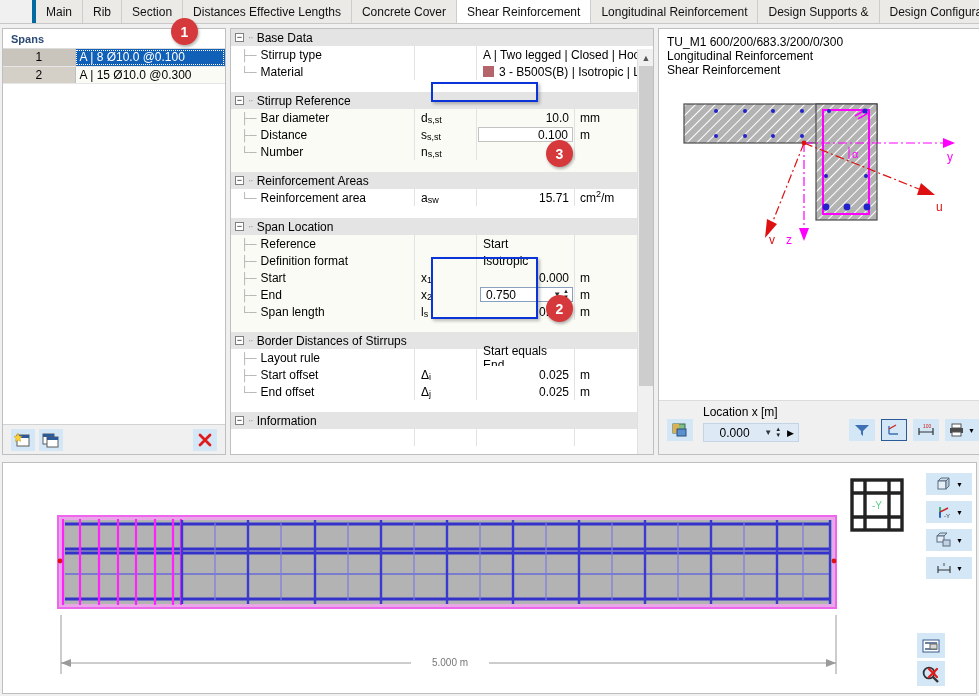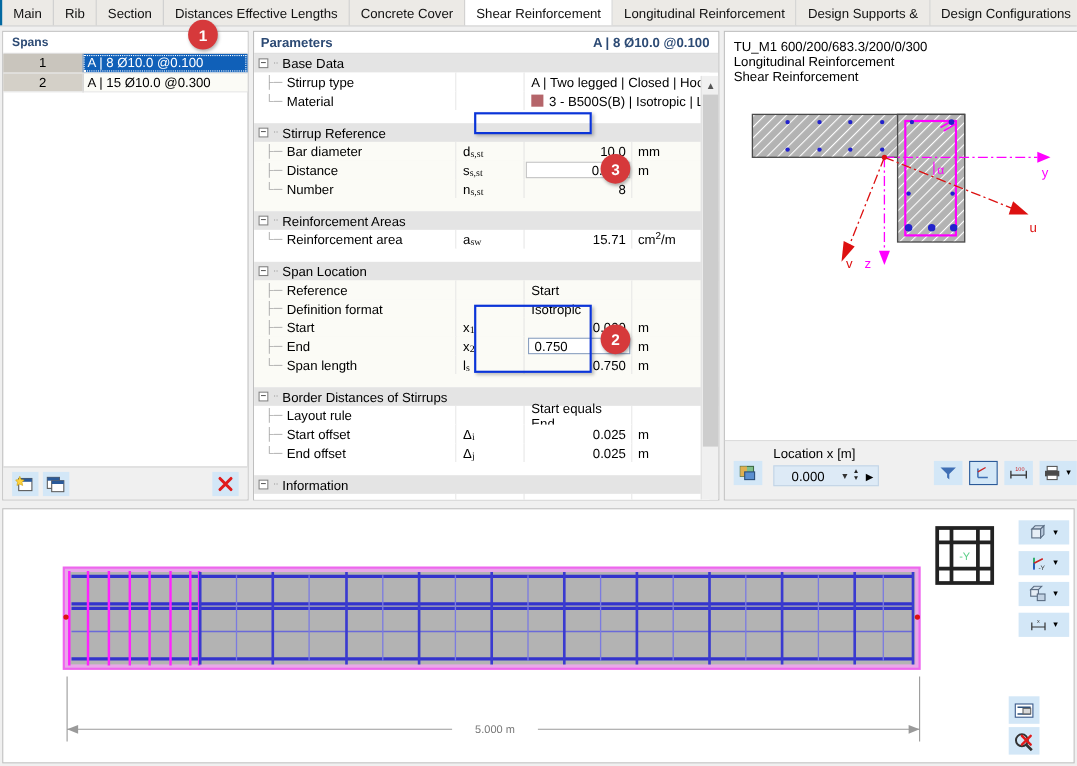--- a/index.html
+++ b/index.html
@@ -20,21 +20,21 @@
     background: #f0f0f0; display: flex; align-items: stretch;
     border-bottom: 1px solid #c8c8c8;
   }
   .tab {
     display: flex; align-items: center; justify-content: center;
     padding: 0 10px; font-size: 12px; color: #111;
     background: #eceae6; border-right: 1px solid #cdcdcd;
     white-space: nowrap; cursor: default;
   }
   .tab.active { background: #ffffff; }
-  .tab.first { border-left: 2px solid #0369a1; }
+  .tab.first { border-left: 4px solid #0369a1; margin-left: 32px; }
 
   
   .spans-panel {
     position: absolute; left: 2px; top: 28px; width: 224px; height: 427px;
     background: #fff; border: 1px solid #bfbfbf;
   }
   .spans-header {
     height: 20px; line-height: 20px; padding-left: 8px;
     font-weight: bold; color: #2c4a74; background: #fff;
     border-bottom: 1px solid #dcdcdc; font-size: 11px;
@@ -102,21 +102,21 @@
   .c-val {
     width: 98px; display: flex; align-items: center; justify-content: flex-end;
     padding-right: 5px; border-right: 1px solid #e2e2e2; background: inherit;
   }
   .c-val.left { justify-content: flex-start; padding-left: 6px; }
   .c-unit { width: 70px; display: flex; align-items: center; padding-left: 5px; background: inherit; }
   .data-row { background: #fbfbf6; }
   .data-row.white { background: #ffffff; }
   .spacer-row { height: 12px; background: #fbfbf6; }
   .spacer-row.white { background: #fff; }
-  sub { font-size: 9px; vertical-align: baseline; position: relative; top: 2px; font-family: Liberation Serif, serif; }
+  sub { font-size: 9px; vertical-align: baseline; position: relative; top: 2px; }
   sup { font-size: 9px; vertical-align: baseline; position: relative; top: -4px; }
   .mat-swatch {
     width: 11px; height: 11px; background: #b5656a; display: inline-block;
     margin-right: 5px; flex: none;
   }
   .c-val.wide-text {
     width: 168px; justify-content: flex-start; padding-left: 6px;
     border-right: none; white-space: nowrap; overflow: hidden;
   }
 
@@ -275,24 +275,20 @@
       </div>
       <div class="ibtn del-btn">
         <svg width="16" height="16" viewBox="0 0 16 16">
           <path d="M3 3 L13 13 M13 3 L3 13" stroke="#e01b1b" stroke-width="2.8" stroke-linecap="round"></path>
         </svg>
       </div>
     </div>
   </div>
 
   <div class="params-panel">
-    <div class="params-header">
-      <span>Parameters</span>
-      <span>A | 8 Ø10.0 @0.100</span>
-    </div>
     <div class="params-body">
 
       <div class="prow group-row">
         <div class="c-label" style="width:100%;border-right:none;padding-left:4px">
           <span class="expander">−</span>
           <span class="dots">··</span>
           <span>Base Data</span>
         </div>
       </div>
       <div class="prow data-row white">

